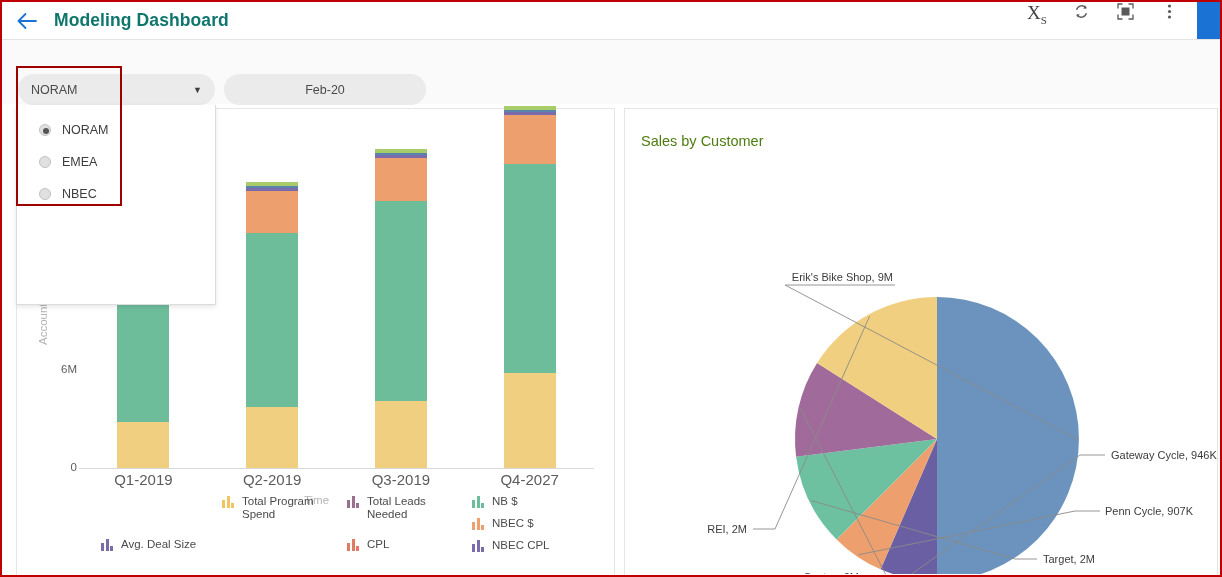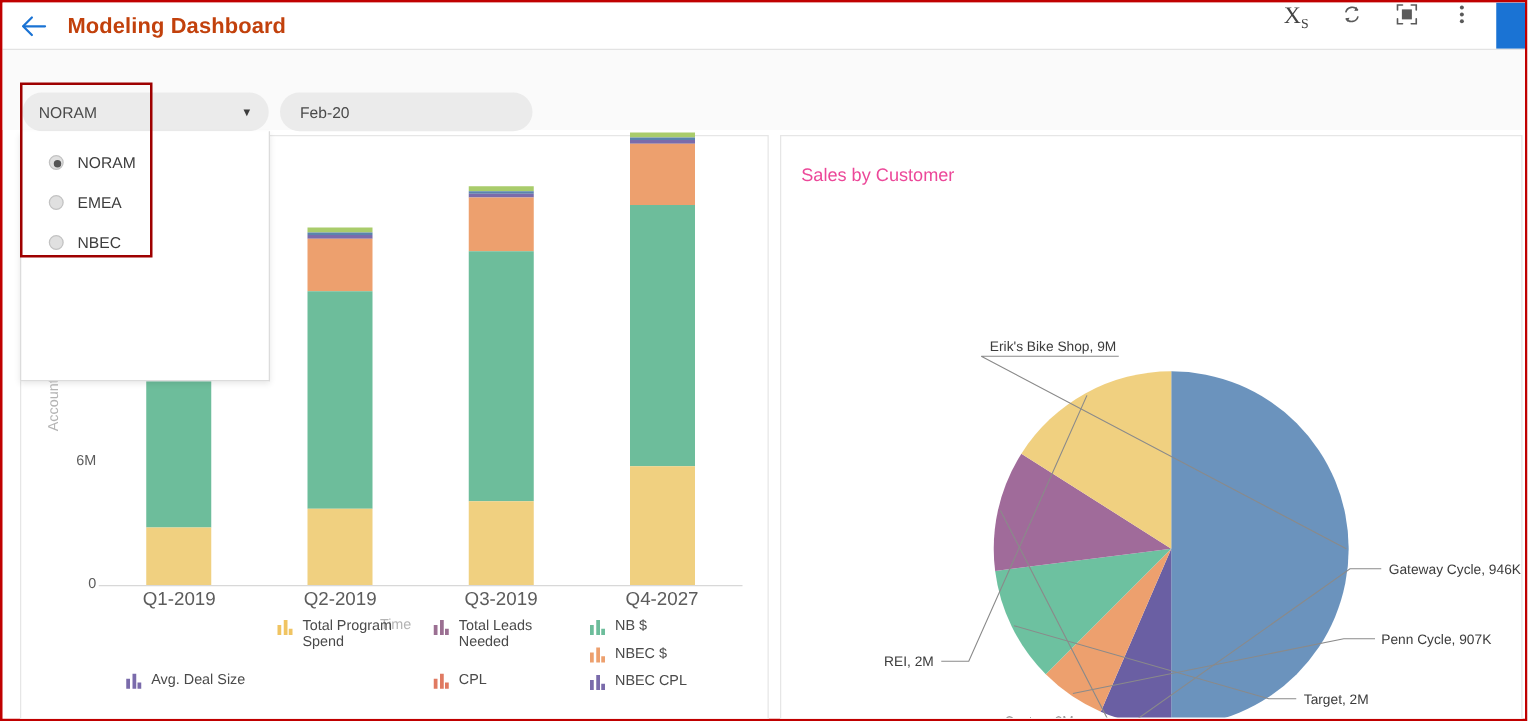--- a/index.html
+++ b/index.html
@@ -23,21 +23,21 @@
     background:#ffffff;
     display:flex; align-items:center;
   }
   .back-icon {
     margin-left:12px; width:26px; height:26px;
     display:flex; align-items:center; justify-content:center;
     cursor:pointer;
   }
   .page-title {
     margin-left:14px;
-    font-size:17.5px; font-weight:bold; color:#c2410c;
+    font-size:17.5px; font-weight:bold; color:#0f766e;
     letter-spacing:.1px;
   }
   .topbar-actions {
     margin-left:auto; display:flex; align-items:center; height:100%;
   }
   .tb-icon {
     width:44px; height:37px; display:flex; align-items:flex-start; justify-content:center;
     color:#5a5a5a; cursor:pointer;
   }
   .xs-icon { font-family:"Liberation Serif", serif; font-size:19px; color:#444; }
@@ -55,21 +55,21 @@
     background:#fafafa;
   }
   .pill {
     position:absolute; top:34px; height:31px;
     background:#ebebeb; border-radius:16px;
     display:flex; align-items:center;
     font-size:12.5px; color:#4a4a4a;
     cursor:pointer;
   }
   .pill.region { left:16px; width:197px; padding:0 13px; justify-content:space-between; }
-  .pill.period { left:222px; width:202px; padding:0 16px; }
+  .pill.period { left:222px; width:202px; padding:0 16px;justify-content:center; }
   .caret { font-size:9px; color:#3d3d3d; }
 
   
   .dropdown {
     position:absolute; left:14px; top:103px; width:200px; height:200px;
     background:#ffffff;
     border:1px solid #dcdcdc; border-top:none;
     box-shadow:0 2px 5px rgba(0,0,0,.10);
     z-index:40;
     padding-top:9px;
@@ -95,21 +95,21 @@
 
   
   .card {
     position:absolute; background:#ffffff;
     border:1px solid #e6e6e6;
   }
   #card-left  { left:14px;  top:106px; width:599px; height:469px; }
   #card-right { left:622px; top:106px; width:594px; height:469px; }
 
   .card-title {
-    position:absolute; font-size:14.5px; color:#ec4899;
+    position:absolute; font-size:14.5px; color:#4d7c0f;
   }
   #left-title  { left:14px; top:24px; }
   #right-title { left:16px; top:24px; }
 
   
   .barchart { position:absolute; left:0; top:40px; width:599px; height:385px; }
   .axis-y-label {
     position:absolute; left:20px; top:196px;
     transform:rotate(-90deg); transform-origin:0 0;
     font-size:11.5px; color:#b4b4b4;

